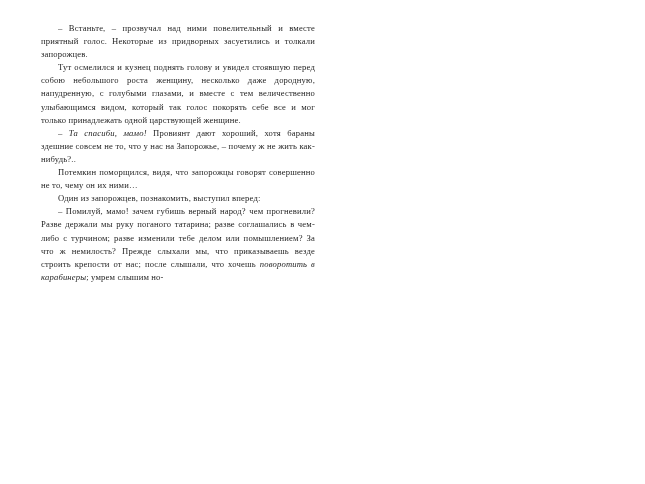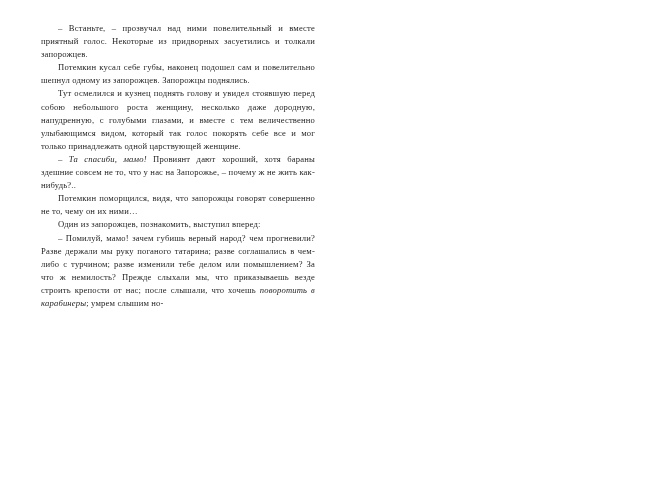--- a/index.html
+++ b/index.html
@@ -60,21 +60,20 @@
 </style>
 </head>
 <body>
 
 <div id="spread">
 
   <div class="page" id="page-left">
 
     <div class="textblock" id="left-text">
       <p>– Встаньте, – прозвучал над ними повелительный и вместе приятный голос. Некоторые из придворных засуетились и толкали запорожцев.</p>
-      <p>Потемкин кусал себе губы, наконец подошел сам и повелительно шепнул одному из запорожцев. Запорожцы поднялись.</p>
       <p>Тут осмелился и кузнец поднять голову и увидел стоявшую перед собою небольшого роста женщину, несколько даже дородную, напудренную, с голубыми глазами, и вместе с тем величественно улыбающимся видом, который так голос покорять себе все и мог только принадлежать одной царствующей женщине.</p>
       <p><span>– </span><i>Та спасиби, мамо!</i><span> Провиянт дают хороший, хотя бараны здешние совсем не то, что у нас на Запорожье, – почему ж не жить как-нибудь?..</span></p>
       <p>Потемкин поморщился, видя, что запорожцы говорят совершенно не то, чему он их ними…</p>
       <p>Один из запорожцев, познакомить, выступил вперед:</p>
       <p><span>– Помилуй, мамо! зачем губишь верный народ? чем прогневили? Разве держали мы руку поганого татарина; разве соглашались в чем-либо с турчином; разве изменили тебе делом или помышлением? За что ж немилость? Прежде слыхали мы, что приказываешь везде строить крепости от нас; после слышали, что хочешь </span><i>поворотить в карабинеры</i><span>; умрем слышим но-</span></p>
     </div>
 
   </div>
 
   <div class="page" id="page-right">

